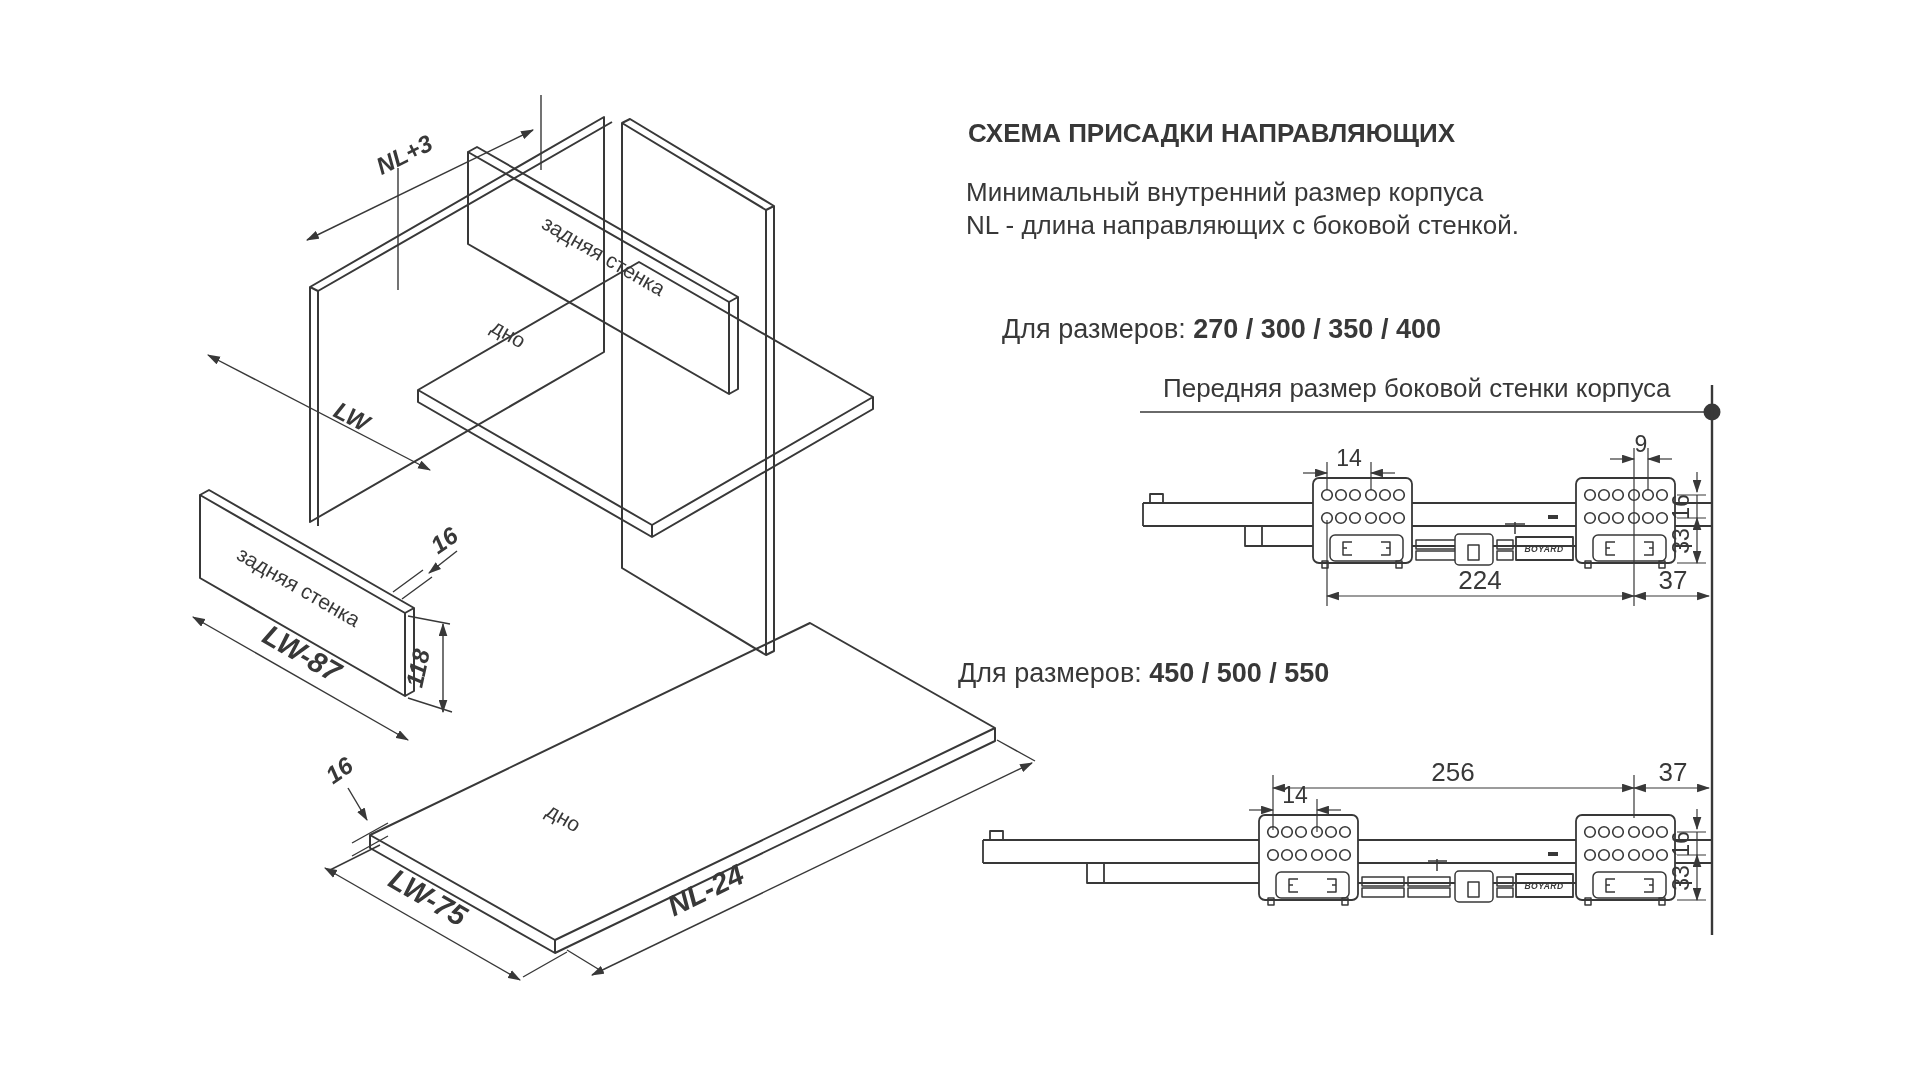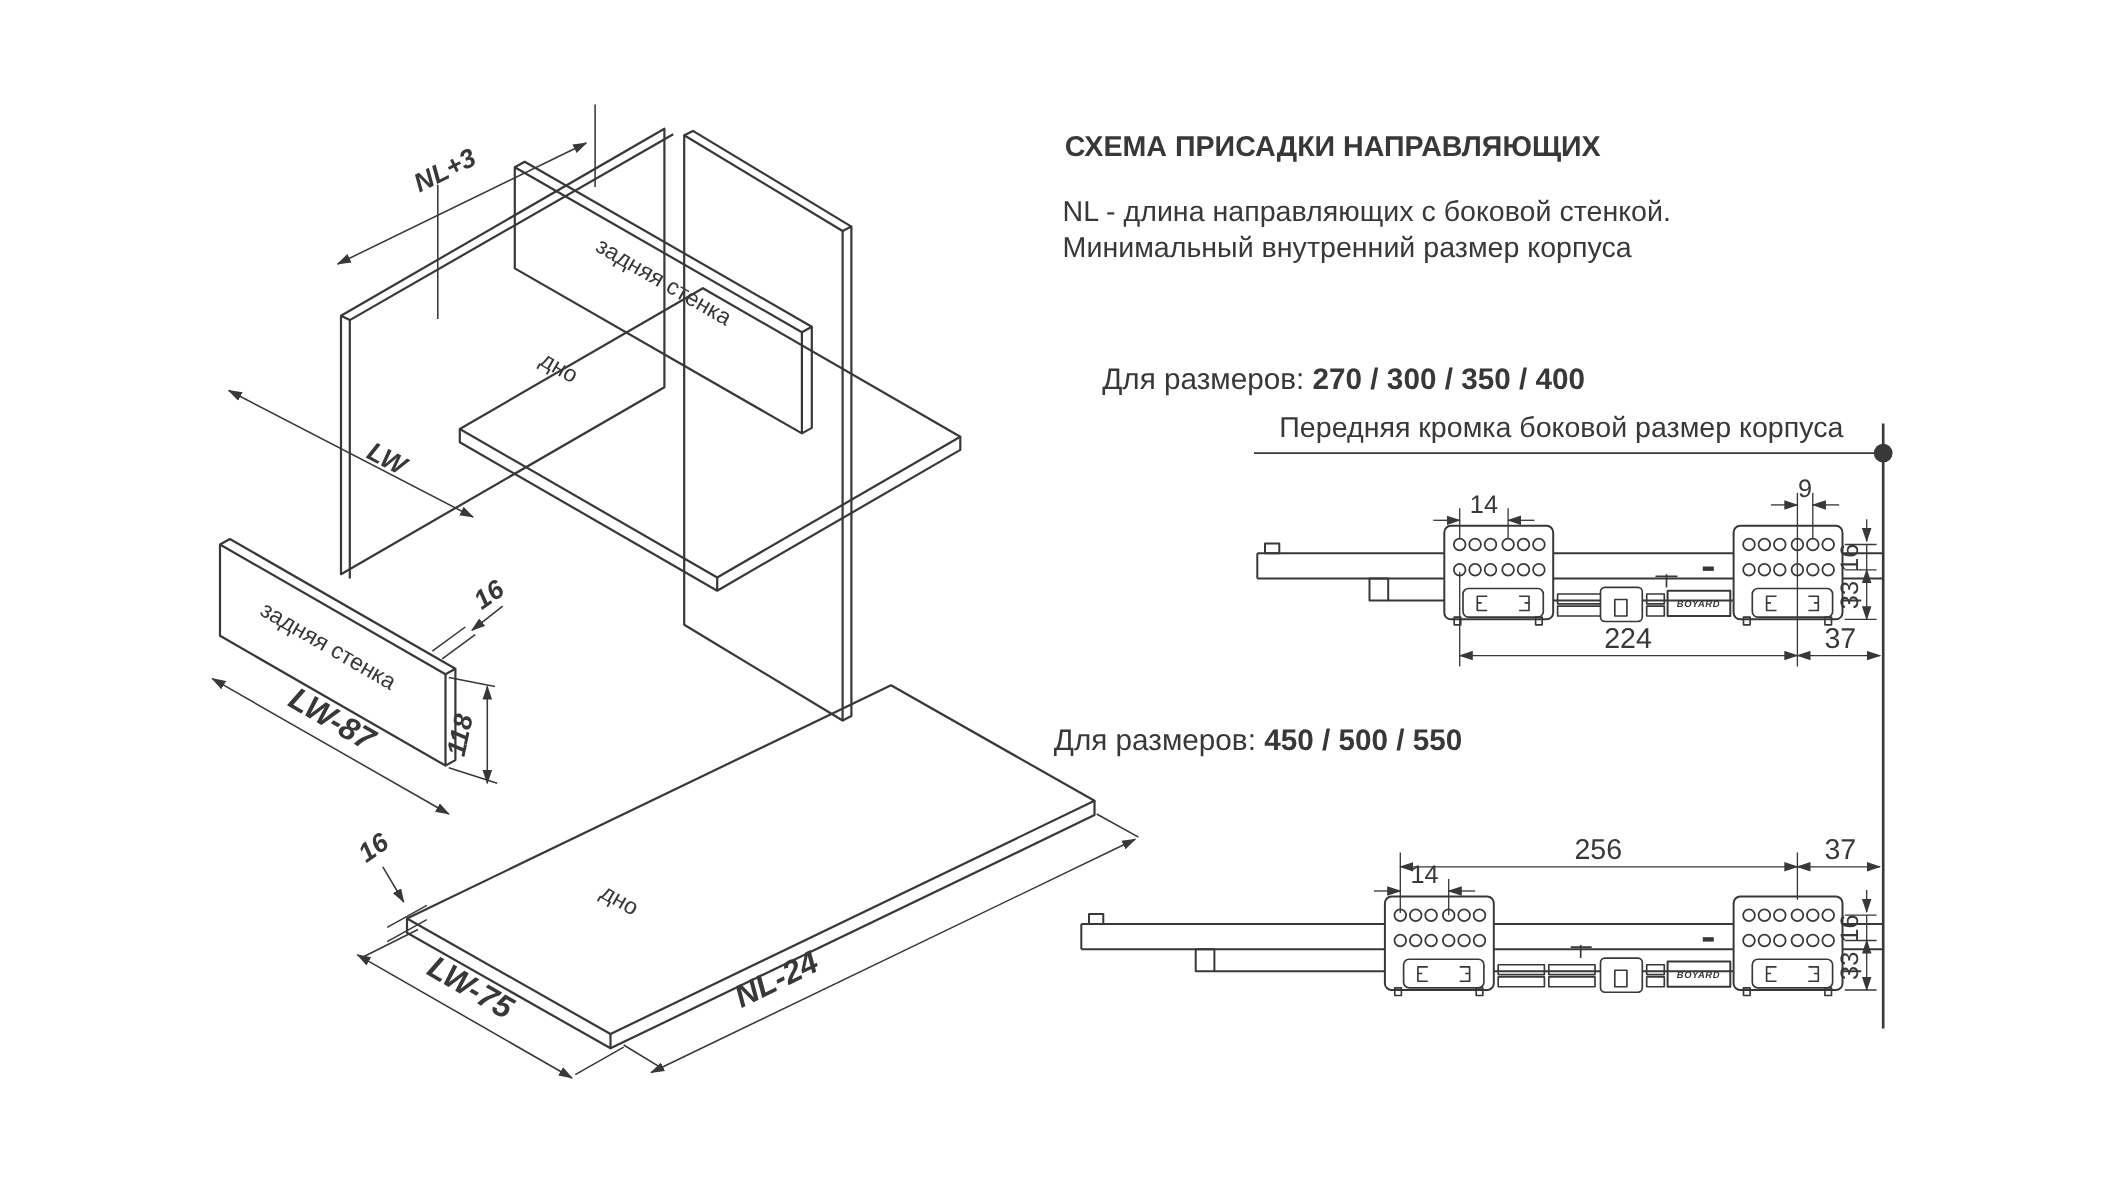--- a/index.html
+++ b/index.html
@@ -9,21 +9,21 @@
   svg text{fill:#383838;font-family:"Liberation Sans",sans-serif;}
   .iso-label{font-size:21px;}
   .iso-dim{font-size:24px;font-weight:bold;font-style:italic;}
   .iso-dim-lg{font-size:29px;font-weight:bold;font-style:italic;}
   .dim{font-size:23px;}
   .dimL{font-size:26px;}
   .logo-text{font-size:8.5px;font-weight:bold;font-style:italic;letter-spacing:.5px;}
   .txt{position:absolute;white-space:nowrap;}
   #title{left:968px;top:118px;font-size:26px;font-weight:bold;}
   #desc{left:966px;top:176px;font-size:26px;line-height:33px;}
-  #sizes1{left:1002px;top:314px;font-size:27px;margin-top:16px;}
+  #sizes1{left:1002px;top:314px;font-size:27px;}
   #sizes2{left:958px;top:658px;font-size:27px;}
   #frontedge{left:1163px;top:373px;font-size:26px;}
   .sizes-bold{font-weight:bold;}
 </style>
 </head>
 <body>
 
 <div id="canvas">
 
   <svg style="left:0;top:0" width="1100" height="1082" viewBox="0 0 1100 1082">
@@ -90,25 +90,25 @@
       </g>
     </g>
     <text class="iso-label" text-anchor="middle" x="560" y="824" transform="rotate(30 560 824)">дно</text>
     <text class="iso-dim-lg" text-anchor="middle" x="423" y="906" transform="rotate(30 423 906)">LW-75</text>
     <text class="iso-dim-lg" text-anchor="middle" x="710" y="899" transform="rotate(-26 710 899)">NL-24</text>
     <text class="iso-dim" text-anchor="middle" x="344" y="777" transform="rotate(-35 344 777)">16</text>
   </svg>
 
   <div id="title" class="txt">СХЕМА ПРИСАДКИ НАПРАВЛЯЮЩИХ</div>
   <div id="desc" class="txt">
+    <div>Минимальный внутренний размер корпуса</div>
     <div>NL - длина направляющих с боковой стенкой.</div>
-    <div>Минимальный внутренний размер корпуса</div>
   </div>
   <div id="sizes1" class="txt"><span>Для размеров: </span><span class="sizes-bold">270 / 300 / 350 / 400</span></div>
-  <div id="frontedge" class="txt">Передняя кромка боковой размер корпуса</div>
+  <div id="frontedge" class="txt">Передняя размер боковой стенки корпуса</div>
   <div id="sizes2" class="txt"><span>Для размеров: </span><span class="sizes-bold">450 / 500 / 550</span></div>
 
   <svg style="left:900px;top:370px" width="890" height="630" viewBox="900 370 890 630">
     <defs>
       <marker id="ae2" viewBox="0 0 12 8" refX="11" refY="4" markerWidth="13" markerHeight="9" orient="auto" markerUnits="userSpaceOnUse">
           <path d="M0,0 L12,4 L0,8 z" fill="#383838"></path>
         </marker>
       <marker id="as2" viewBox="0 0 12 8" refX="11" refY="4" markerWidth="13" markerHeight="9" orient="auto-start-reverse" markerUnits="userSpaceOnUse">
           <path d="M0,0 L12,4 L0,8 z" fill="#383838"></path>
         </marker>

